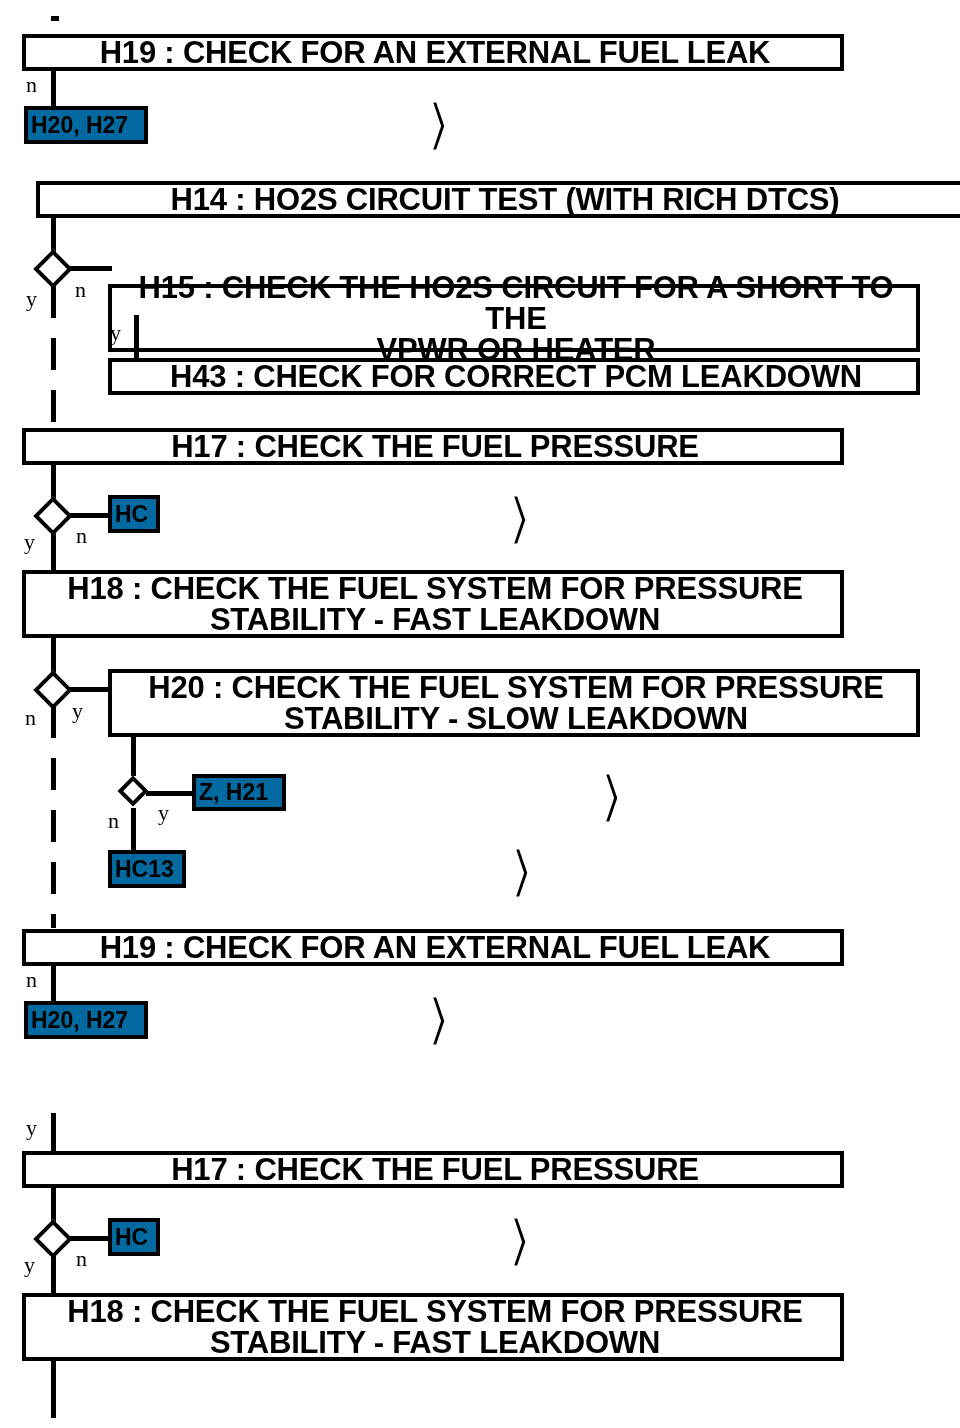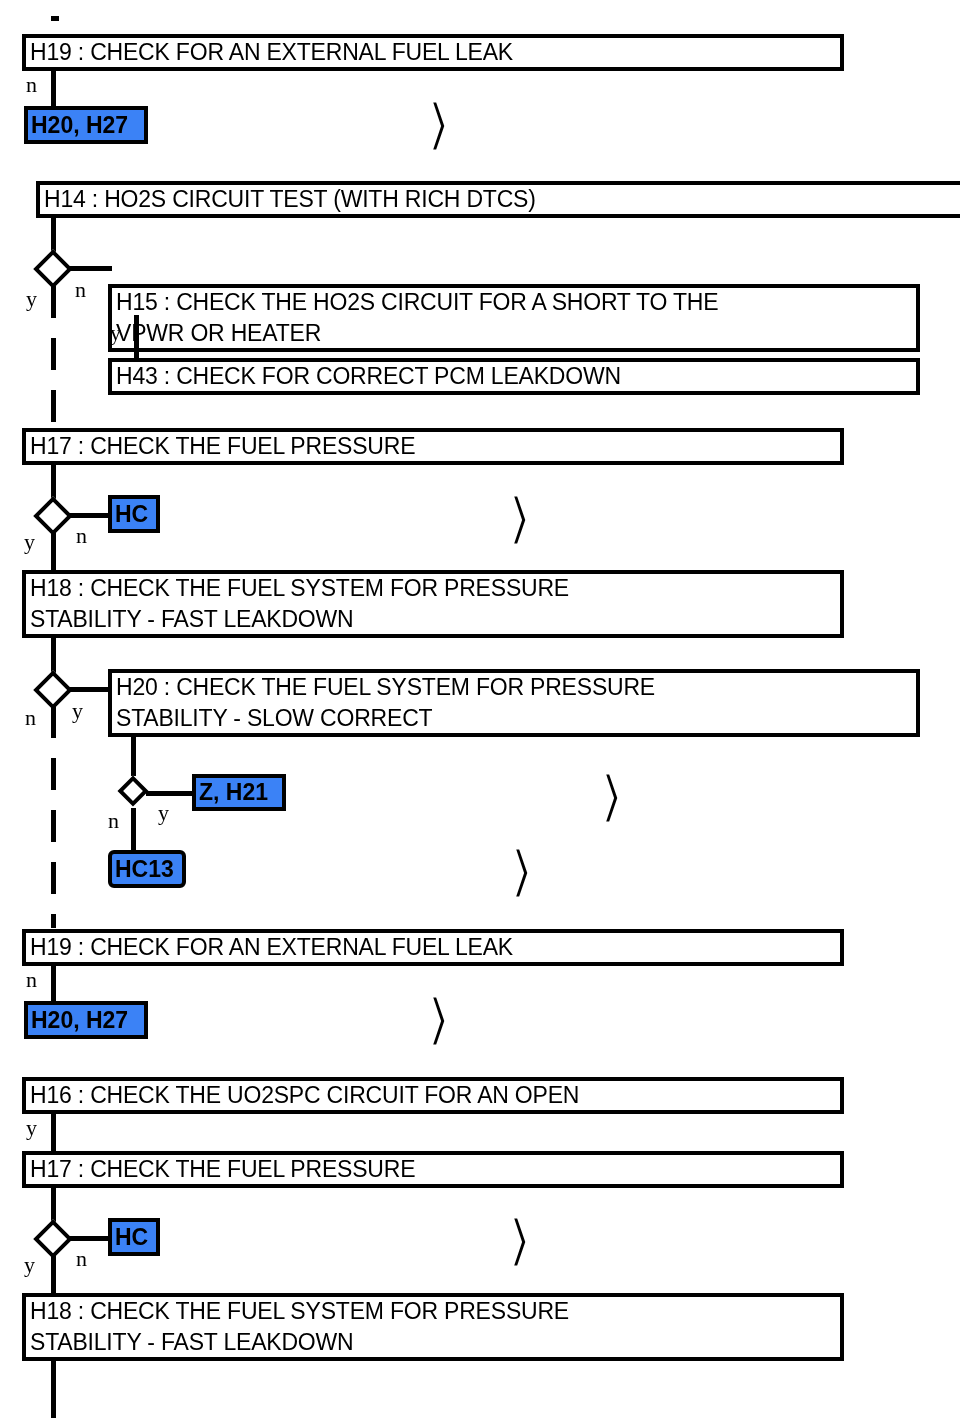--- a/index.html
+++ b/index.html
@@ -20,35 +20,35 @@
   .box{
     position:absolute;
     box-sizing:border-box;
     background:#ffffff;
     border:4px solid #000000;
     display:flex;
     align-items:center;
     padding:0 0 0 4px;
   }
   .box .txt{
-    font-size:23px;
-    font-weight:normal;
+    font-size:31px;
+    font-weight:bold;
     line-height:31px;
     letter-spacing:-0.2px;
     color:#000000;
     white-space:pre-line;
-    text-align:left;
+    text-align:center;
     width:100%;
   }
 
   
   .tag{
     position:absolute;
     box-sizing:border-box;
-    background:#3b82f6;
+    background:#0369a1;
     border:4px solid #000000;
     display:flex;
     align-items:center;
     justify-content:flex-start;
     padding:0 18px 0 3px;
   }
   .tag .txt{
     font-size:23px;
     font-weight:bold;
     line-height:25px;
@@ -173,53 +173,50 @@
   <div class="diamond" style="left:39px;top:676px;"></div>
 
   <div class="hline" style="left:67px;top:687px;width:45px;"></div>
   <div class="lbl" style="left:72px;top:700px;">y</div>
 
   <div class="lbl" style="left:25px;top:707px;">n</div>
   <div class="vdash" style="left:51px;top:706px;height:222px;"></div>
 
   <div class="box" style="left:108px;top:669px;width:812px;height:68px;">
     <span class="txt">H20 : CHECK THE FUEL SYSTEM FOR PRESSURE
-STABILITY - SLOW CORRECT</span>
+STABILITY - SLOW LEAKDOWN</span>
   </div>
 
   <div class="vline" style="left:131px;top:736px;height:40px;"></div>
   <div class="diamond sm" style="left:122px;top:780px;"></div>
 
   <div class="hline" style="left:146px;top:791px;width:48px;"></div>
   <div class="lbl" style="left:158px;top:802px;">y</div>
   <div class="tag" style="left:192px;top:774px;width:94px;height:37px;align-items:center;">
     <span class="txt">Z, H21</span>
   </div>
   <div class="chev" style="left:605px;top:768px;">〉</div>
 
   <div class="lbl" style="left:108px;top:810px;">n</div>
   <div class="vline" style="left:131px;top:808px;height:44px;"></div>
-  <div class="tag" style="left:108px;top:850px;width:78px;height:38px;border-radius:6px;">
+  <div class="tag" style="left:108px;top:850px;width:78px;height:38px;">
     <span class="txt">HC13</span>
   </div>
   <div class="chev" style="left:515px;top:843px;">〉</div>
 
   <div class="box" style="left:22px;top:929px;width:822px;height:37px;">
     <span class="txt">H19 : CHECK FOR AN EXTERNAL FUEL LEAK</span>
   </div>
   <div class="vline" style="left:51px;top:965px;height:38px;"></div>
   <div class="lbl" style="left:26px;top:969px;">n</div>
   <div class="tag" style="left:24px;top:1001px;width:124px;height:38px;">
     <span class="txt">H20, H27</span>
   </div>
   <div class="chev" style="left:432px;top:991px;">〉</div>
 
-  <div class="box" style="left:22px;top:1077px;width:822px;height:37px;">
-    <span class="txt">H16 : CHECK THE UO2SPC CIRCUIT FOR AN OPEN</span>
-  </div>
   <div class="vline" style="left:51px;top:1113px;height:41px;"></div>
   <div class="lbl" style="left:26px;top:1117px;">y</div>
 
   <div class="box" style="left:22px;top:1151px;width:822px;height:37px;">
     <span class="txt">H17 : CHECK THE FUEL PRESSURE</span>
   </div>
   <div class="vline" style="left:51px;top:1187px;height:37px;"></div>
   <div class="diamond" style="left:39px;top:1225px;"></div>
   <div class="hline" style="left:67px;top:1236px;width:45px;"></div>
   <div class="lbl" style="left:76px;top:1248px;">n</div>

